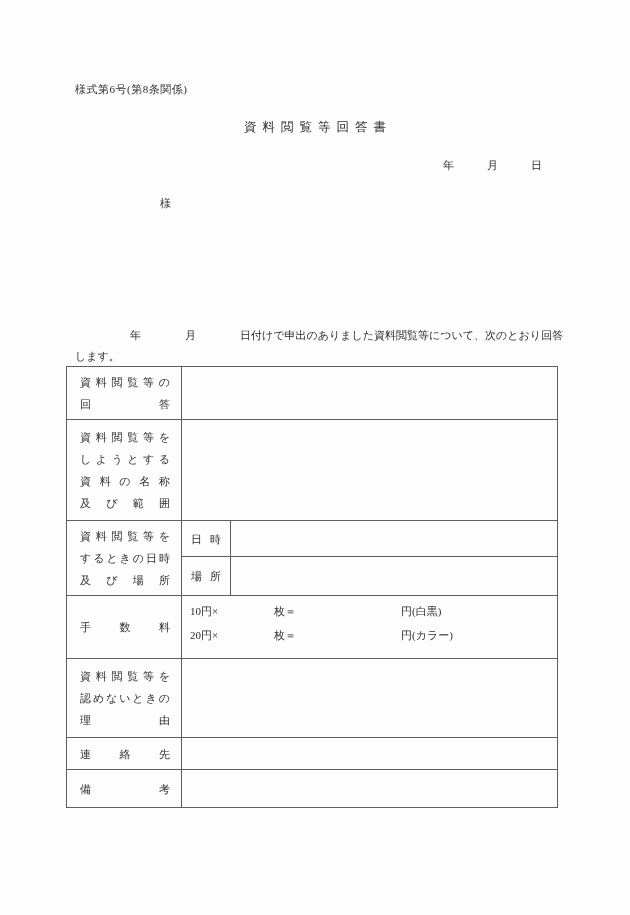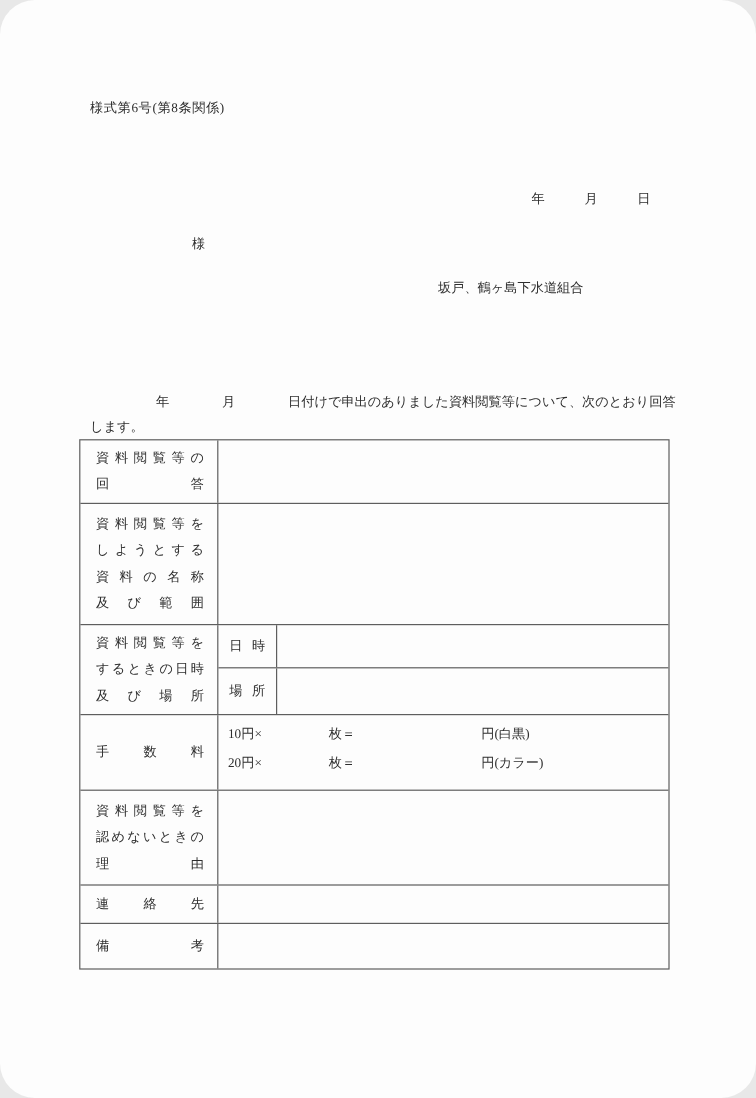--- a/index.html
+++ b/index.html
@@ -6,21 +6,20 @@
   .page {
     position: relative;
     width: 630px;
     height: 915px;
     margin: 0 auto;
     background: #fdfdfd;
     color: #2e2e2e;
     font-family: "Liberation Serif", "DejaVu Serif", serif;
     font-size: 11px;
     overflow: hidden;
-    border-radius: 29px;
   }
   .form-number { position: absolute; top: 82px; left: 75px; letter-spacing: 0.5px; }
   .doc-title {
     position: absolute; top: 119px; left: 0; width: 100%;
     text-align: center; font-size: 12.5px; letter-spacing: 6px;
     padding-left: 6px; box-sizing: border-box;
   }
   .date-line { position: absolute; top: 158px; right: 88px; white-space: pre; }
   .addressee { position: absolute; top: 196px; left: 160px; }
   .sender { position: absolute; top: 229px; left: 365px; width: 178px; line-height: 22px; }
@@ -64,27 +63,27 @@
   .fee-sheets { position: absolute; left: 92px; }
   .fee-amount { position: absolute; left: 171px; margin-left: 48px; }
 </style>
 </head>
 <body>
 
 <div class="page">
 
   <div class="form-number">様式第6号(第8条関係)</div>
 
+  <div class="doc-title">資料閲覧等回答書</div>
 
   <div class="date-line">年　　　月　　　日</div>
 
   <div class="addressee">様</div>
 
   <div class="sender">
-    <div class="sender-line">坂戸、鶴ヶ島下水道組合</div>
   </div>
 
   <div class="body-paragraph">　　　　　年　　　　月　　　　日付けで申出のありました資料閲覧等について、次のとおり回答
 します。</div>
 
   <div class="form-table">
 
     <div class="trow h52">
       <div class="tlabel">
           <div class="jline">

